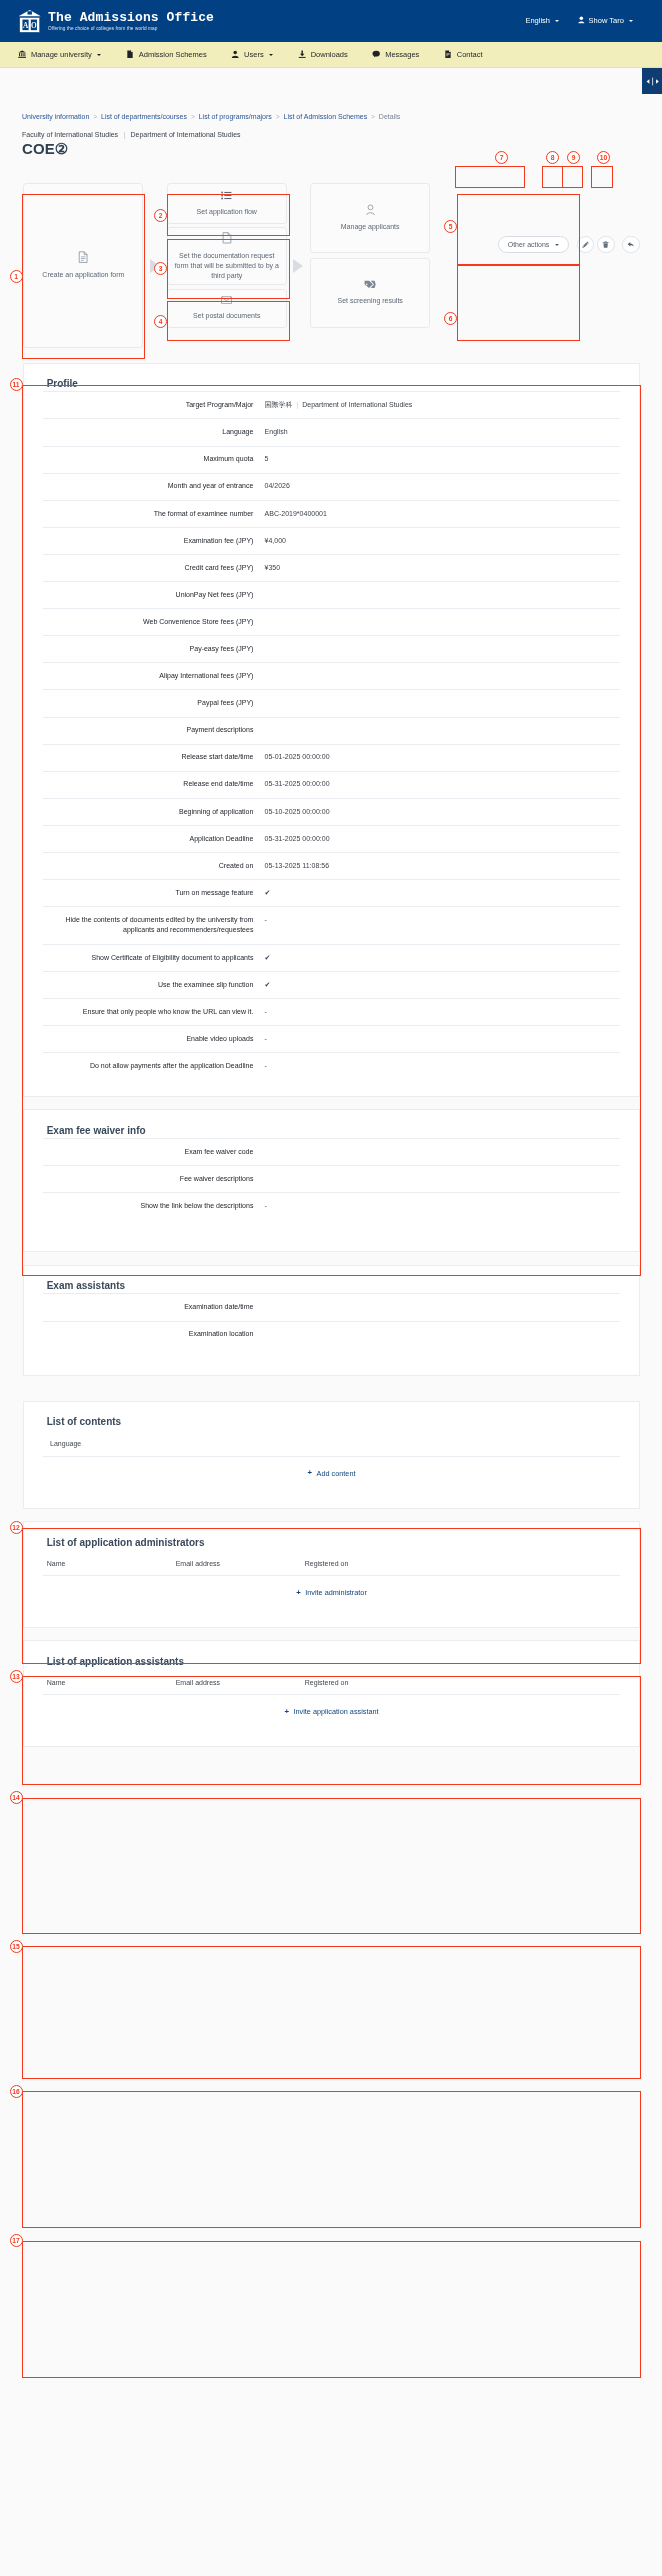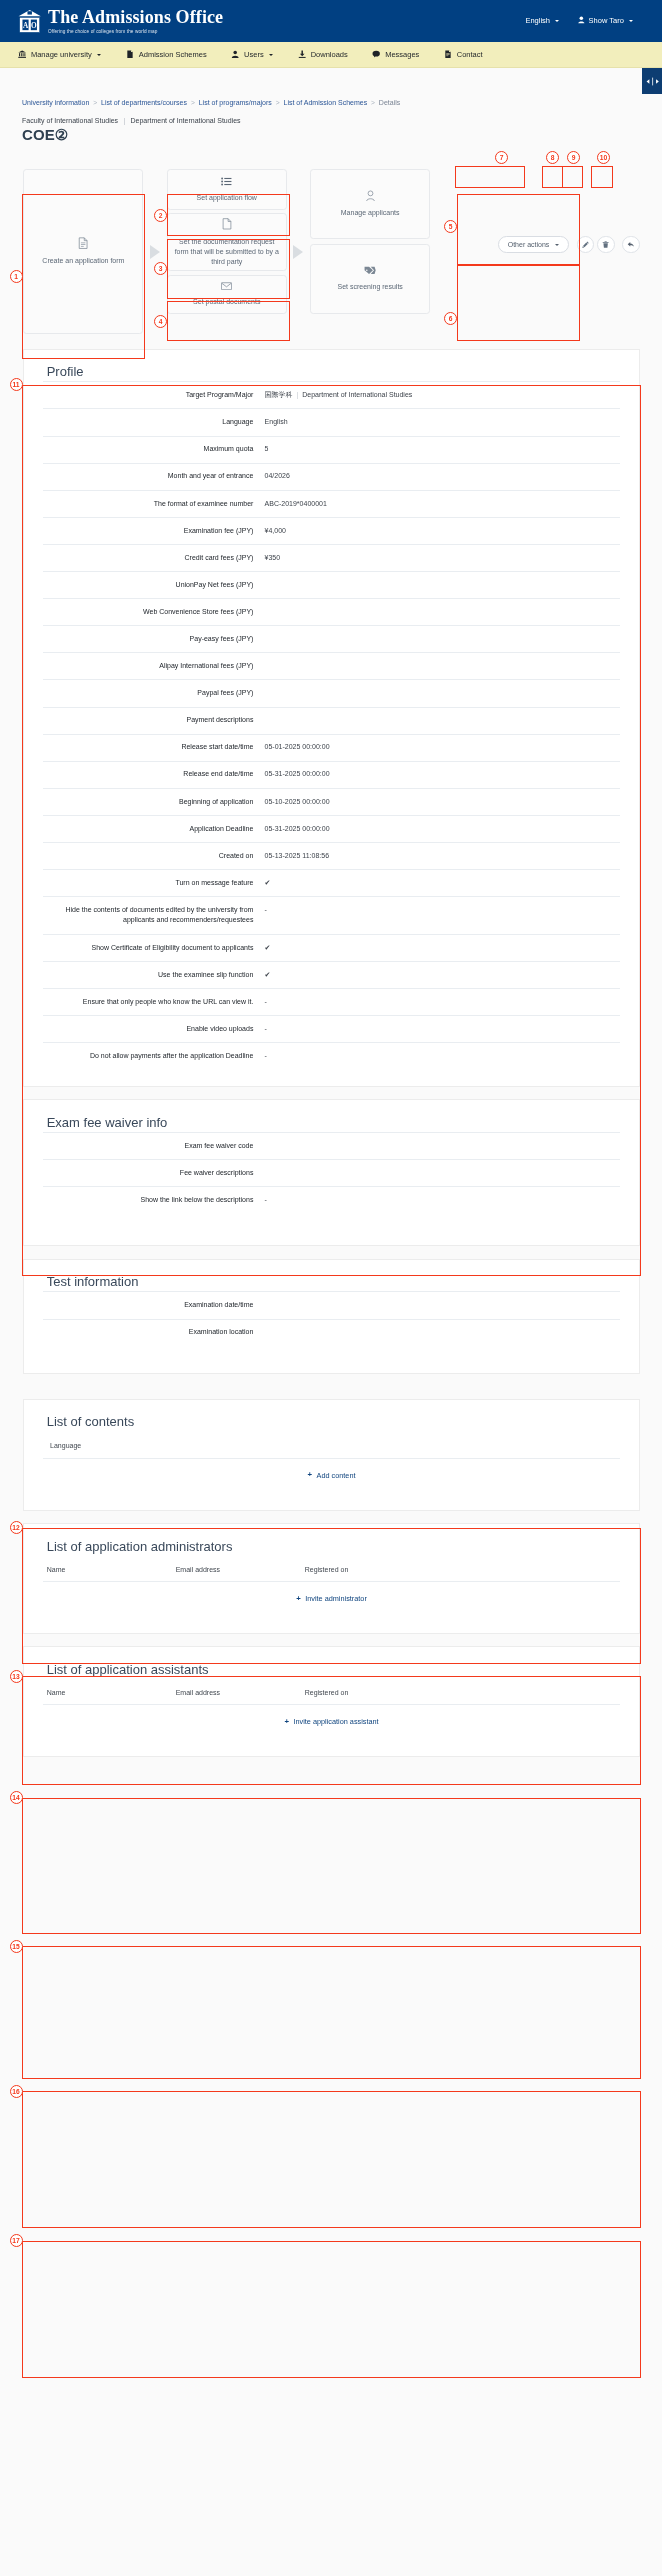--- a/index.html
+++ b/index.html
@@ -20,22 +20,22 @@
     position: relative;
   }
   .brand { display: flex; align-items: center; gap: 6.7px; }
   .brand-logo {
     width: 23.4px; height: 24.5px; position: relative; flex: none;
   }
   .brand-logo svg { display: block; }
   .brand-text { display: flex; flex-direction: column; justify-content: center; }
   .brand-title {
     color: #ffffff;
-    font-family: Liberation Serif, serif;
-    font-size: 18px;
+    font-family: Liberation Mono, monospace;
+    font-size: 13px;
     font-weight: bold;
     letter-spacing: 0.1px;
     line-height: 1.05;
   }
   .brand-sub {
     color: #dfe6ef;
     font-size: 4.7px;
     letter-spacing: 0.1px;
     margin-top: 1.7px;
   }
@@ -85,21 +85,21 @@
   }
   .nav-item .caret-down {
     border-top-color: #1f2328;
   }
   .nav-ico { width: 8.4px; height: 8.4px; display:block; flex:none; }
 
   
   .page {
     background: #fafafa;
     min-height: 2508px;
-    padding: 2px 0 22px 0;
+    padding: 16px 0 22px 0;
     position: relative;
   }
   .expand-tab {
     position: absolute;
     right: 0; top: 0;
     width: 21px; height: 26px;
     background: #0d3d72;
     display: flex; align-items: center; justify-content: center;
     cursor: pointer;
   }
@@ -207,23 +207,23 @@
 
   
   .panel {
     background: #ffffff;
     border: 0.6px solid #ececec;
     margin: 0 23.4px;
     padding: 14.5px 19px 16.7px 19px;
   }
   .panel-sep { height: 12.3px; }
   .panel h2 {
-    font-size: 13px;
+    font-size: 10px;
     color: #39485a;
-    font-weight: normal;
+    font-weight: bold;
     margin-bottom: 2.2px;
     padding-left: 3.3px;
   }
   table.kv { width: 100%; border-collapse: collapse; }
   table.kv tr { border-top: 0.6px solid #e9edf1; }
   table.kv tr:first-child { border-top: 0.6px solid #e9edf1; }
   table.kv td {
     padding: 7.8px 0;
     font-size: 7px;
     color: #1f2328;
@@ -687,21 +687,21 @@
             <td class="v">-</td>
           </tr>
     </tbody>
       </table>
     <div style="height:15.6px"></div>
   </div>
 
   <div class="panel-sep"></div>
 
   <div class="panel">
-    <h2>Test information</h2>
+    <h2>Exam assistants</h2>
     <table class="kv">
       <tbody>
           <tr>
             <td class="k">Examination date/time</td>
             <td class="v"></td>
           </tr>
       <tr>
             <td class="k">Examination location</td>
             <td class="v"></td>
           </tr>

